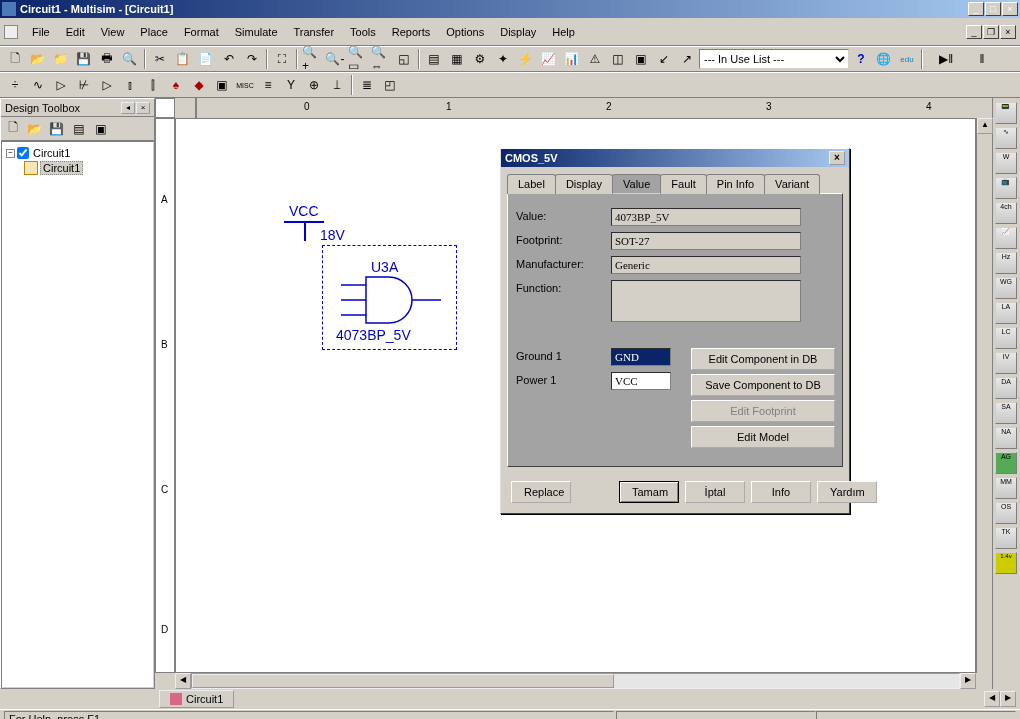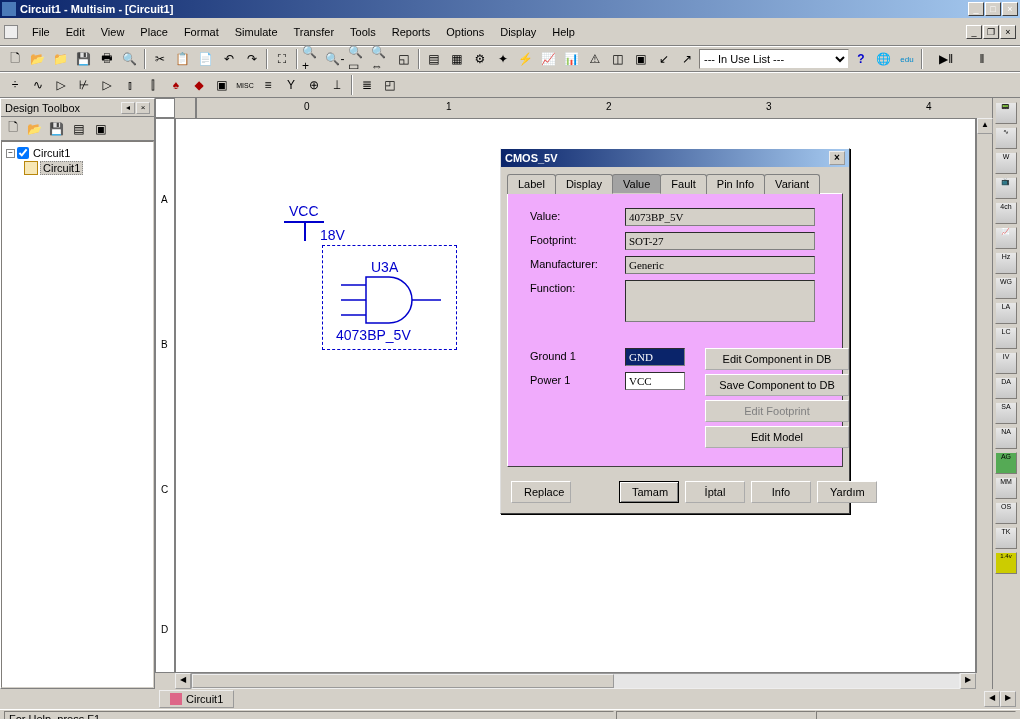--- a/index.html
+++ b/index.html
@@ -66,21 +66,21 @@
 
 
 .dialog { position: absolute; top: 148px; left: 500px; width: 350px; background: #d4d0c8; border: 1px solid #404040; border-top-color: #fff; border-left-color: #dfdfdf; box-shadow: 1px 1px 0 #000; }
 .dlg-title { background: linear-gradient(to right, #0a246a, #a6caf0); height: 18px; color: #fff; display: flex; align-items: center; padding: 0 4px; font-weight: bold; font-size: 11px; }
 .dlg-title-text { flex: 1; }
 .dlg-close { width: 16px; height: 14px; background: #d4d0c8; border: 1px outset; color: #000; font-size: 10px; text-align: center; line-height: 11px; cursor: pointer; }
 .dlg-body { padding: 6px; }
 .dlg-tabs { display: flex; position: relative; top: 1px; }
 .dlg-tab { padding: 3px 10px; background: #d4d0c8; border: 1px solid #808080; border-bottom: none; border-top-left-radius: 3px; border-top-right-radius: 3px; font-size: 11px; cursor: pointer; margin-right: -1px; }
 .dlg-tab.active { background: #a3a3a3; border-bottom: 1px solid #d4d0c8; position: relative; z-index: 2; }
-.dlg-panel { border: 1px solid #808080; border-top-color: #fff; border-left-color: #fff; border-right-color: #404040; border-bottom-color: #404040; padding: 14px 22px; background: #f0abfc; }
+.dlg-panel { border: 1px solid #808080; border-top-color: #fff; border-left-color: #fff; border-right-color: #404040; border-bottom-color: #404040; padding: 14px 8px; background: #a3a3a3; }
 .frm-row { display: flex; align-items: flex-start; margin-bottom: 6px; }
 .frm-label { width: 95px; font-size: 11px; padding-top: 2px; }
 .frm-field { flex: 1; }
 .frm-input { width: 190px; height: 18px; border: 1px inset #808080; background: #d4d0c8; padding: 1px 3px; font-size: 11px; font-family: Tahoma; }
 .frm-input.editable { background: #fff; width: 60px; }
 .frm-input.editable.sel { background: #0a246a; color: #fff; }
 .frm-textarea { width: 190px; height: 42px; border: 1px inset #808080; background: #d4d0c8; resize: none; font-size: 11px; }
 .frm-side-btn { width: 144px; height: 22px; border: 1px outset #fff; background: #d4d0c8; font-size: 11px; cursor: pointer; margin-bottom: 4px; }
 .frm-side-btn:disabled { color: #808080; }
 .dlg-footer { display: flex; gap: 6px; padding: 8px 10px 10px; }

